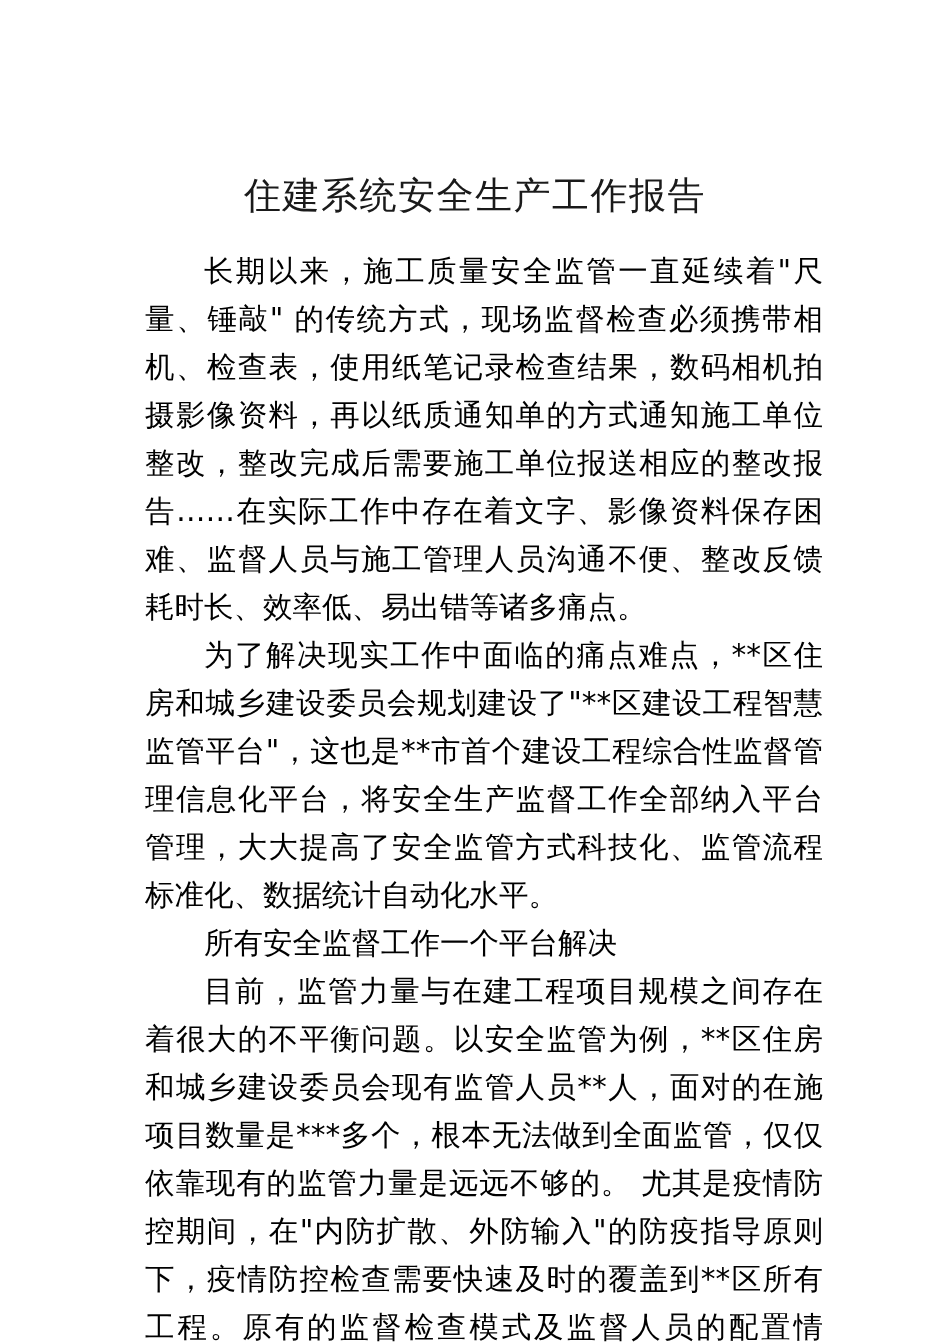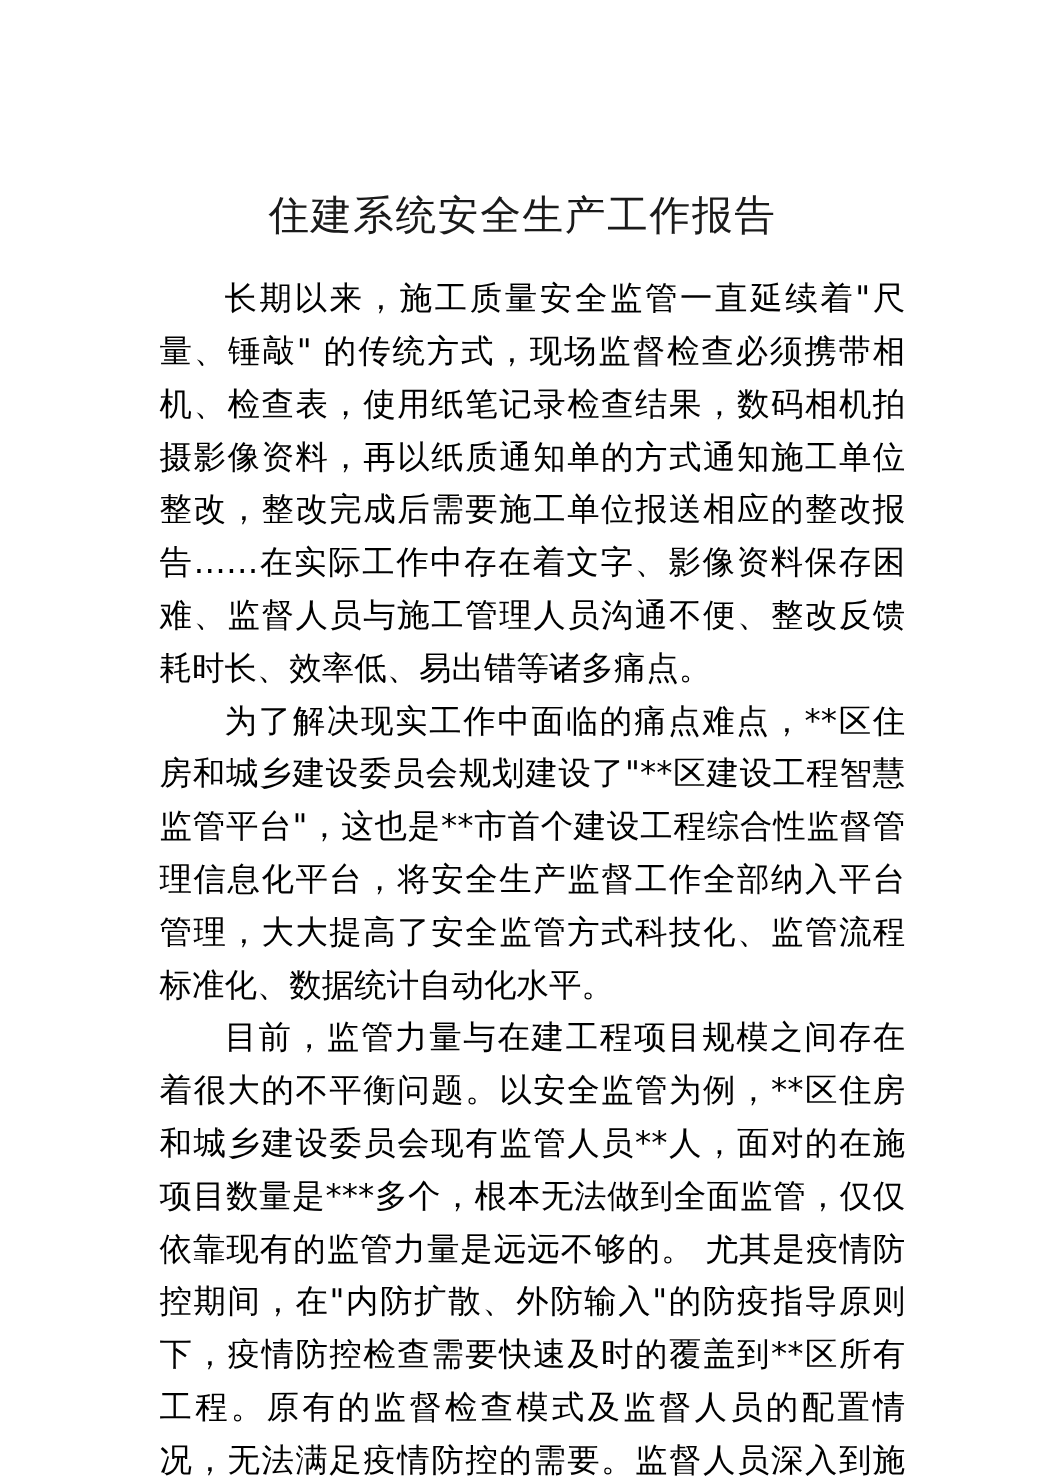--- a/index.html
+++ b/index.html
@@ -55,16 +55,17 @@
 </head>
 <body>
 
 <div class="page">
 
   <h1 class="doc-title">住建系统安全生产工作报告</h1>
 
   <div class="body-block">
     <p class="para">长期以来，施工质量安全监管一直延续着"尺量、锤敲" 的传统方式，现场监督检查必须携带相机、检查表，使用纸笔记录检查结果，数码相机拍摄影像资料，再以纸质通知单的方式通知施工单位整改，整改完成后需要施工单位报送相应的整改报告……在实际工作中存在着文字、影像资料保存困难、监督人员与施工管理人员沟通不便、整改反馈耗时长、效率低、易出错等诸多痛点。</p>
     <p class="para">为了解决现实工作中面临的痛点难点，**区住房和城乡建设委员会规划建设了"**区建设工程智慧监管平台"，这也是**市首个建设工程综合性监督管理信息化平台，将安全生产监督工作全部纳入平台管理，大大提高了安全监管方式科技化、监管流程标准化、数据统计自动化水平。</p>
+    <p class="para">所有安全监督工作一个平台解决</p>
     <p class="para">目前，监管力量与在建工程项目规模之间存在着很大的不平衡问题。以安全监管为例，**区住房和城乡建设委员会现有监管人员**人，面对的在施项目数量是***多个，根本无法做到全面监管，仅仅依靠现有的监管力量是远远不够的。 尤其是疫情防控期间，在"内防扩散、外防输入"的防疫指导原则下，疫情防控检查需要快速及时的覆盖到**区所有工程。原有的监督检查模式及监督人员的配置情况，无法满足疫情防控的需要。监督人员深入到施工现场根据检查要求进</p>
   </div>
 
 </div>
 
 </body></html>

